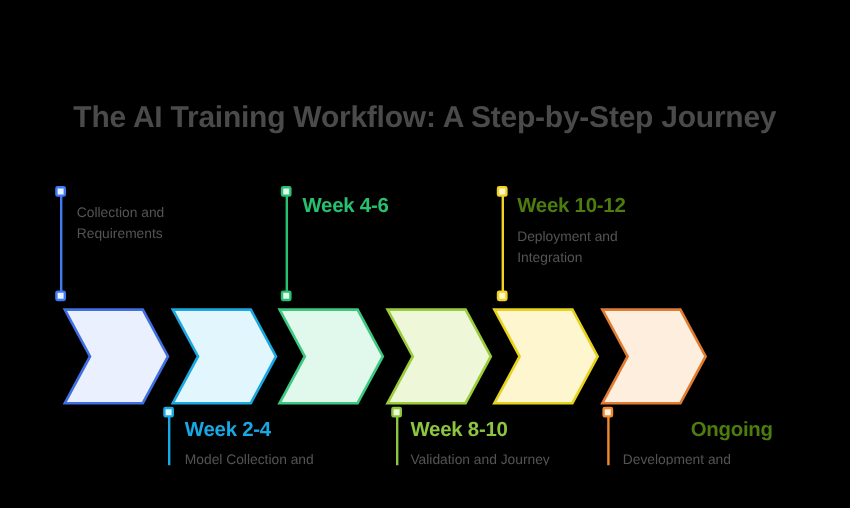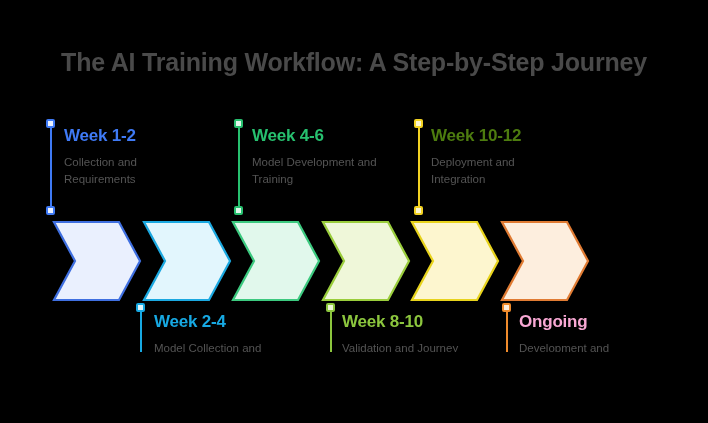--- a/index.html
+++ b/index.html
@@ -7,20 +7,21 @@
     padding: 0;
     background: #000000;
   }
   #canvas {
     position: relative;
     width: 708px;
     height: 352px;
     background: #000000;
     overflow: hidden;
     font-family: "Liberation Sans", sans-serif;
+    margin-top: 36px;
   }
 
   
   #title {
     position: absolute;
     left: 0;
     top: 48px;
     width: 708px;
     text-align: center;
     font-family: "Liberation Sans", sans-serif;
@@ -139,40 +140,38 @@
       </div>
     </div>
 
   <div id="milestones">
       <div class="connector" style="left: 46px; top: 119px; height: 96px;">
         <div class="conn-line" style="background: rgb(63, 122, 245);"></div>
         <div class="conn-dot top" style="border-color: rgb(63, 122, 245); background: rgb(234, 240, 254);"></div>
         <div class="conn-dot bot" style="border-color: rgb(63, 122, 245); background: rgb(234, 240, 254);"></div>
       </div>
       <div class="milestone" style="left: 64px; top: 126px;">
-        <div class="ms-heading" style="color: rgb(63, 122, 245);">Week 1-2</div>
         <div class="ms-desc">Collection and Requirements</div>
       </div>
       <div class="connector" style="left: 136px; top: 303px; height: 90px;">
         <div class="conn-line" style="background: rgb(23, 169, 227);"></div>
         <div class="conn-dot top" style="border-color: rgb(23, 169, 227); background: rgb(226, 246, 253);"></div>
         <div class="conn-dot bot" style="border-color: rgb(23, 169, 227); background: rgb(226, 246, 253);"></div>
       </div>
       <div class="milestone" style="left: 154px; top: 312px;">
         <div class="ms-heading" style="color: rgb(23, 169, 227);">Week 2-4</div>
         <div class="ms-desc">Model Collection and Preparation</div>
       </div>
       <div class="connector" style="left: 234px; top: 119px; height: 96px;">
         <div class="conn-line" style="background: rgb(39, 192, 111);"></div>
         <div class="conn-dot top" style="border-color: rgb(39, 192, 111); background: rgb(225, 248, 236);"></div>
         <div class="conn-dot bot" style="border-color: rgb(39, 192, 111); background: rgb(225, 248, 236);"></div>
       </div>
       <div class="milestone" style="left: 252px; top: 126px;">
         <div class="ms-heading" style="color: rgb(39, 192, 111);">Week 4-6</div>
-        <div class="ms-desc">Model Development and Training</div>
       </div>
       <div class="connector" style="left: 326px; top: 303px; height: 90px;">
         <div class="conn-line" style="background: rgb(140, 198, 62);"></div>
         <div class="conn-dot top" style="border-color: rgb(140, 198, 62); background: rgb(239, 247, 217);"></div>
         <div class="conn-dot bot" style="border-color: rgb(140, 198, 62); background: rgb(239, 247, 217);"></div>
       </div>
       <div class="milestone" style="left: 342px; top: 312px;">
         <div class="ms-heading" style="color: rgb(140, 198, 62);">Week 8-10</div>
         <div class="ms-desc">Validation and Journey</div>
       </div>
@@ -184,18 +183,18 @@
       <div class="milestone" style="left: 431px; top: 126px;">
         <div class="ms-heading" style="color: #4d7c0f;">Week 10-12</div>
         <div class="ms-desc">Deployment and Integration</div>
       </div>
       <div class="connector" style="left: 502px; top: 303px; height: 90px;">
         <div class="conn-line" style="background: rgb(239, 139, 44);"></div>
         <div class="conn-dot top" style="border-color: rgb(239, 139, 44); background: rgb(253, 238, 222);"></div>
         <div class="conn-dot bot" style="border-color: rgb(239, 139, 44); background: rgb(253, 238, 222);"></div>
       </div>
       <div class="milestone" style="left: 519px; top: 312px;">
-        <div class="ms-heading" style="color: #f9a8d4;">Ongoing</div>
+        <div class="ms-heading" style="color: #4d7c0f; text-align: right;">Ongoing</div>
         <div class="ms-desc">Development and Maintenance</div>
       </div>
     </div>
 
 </div>
 
 </body></html>

